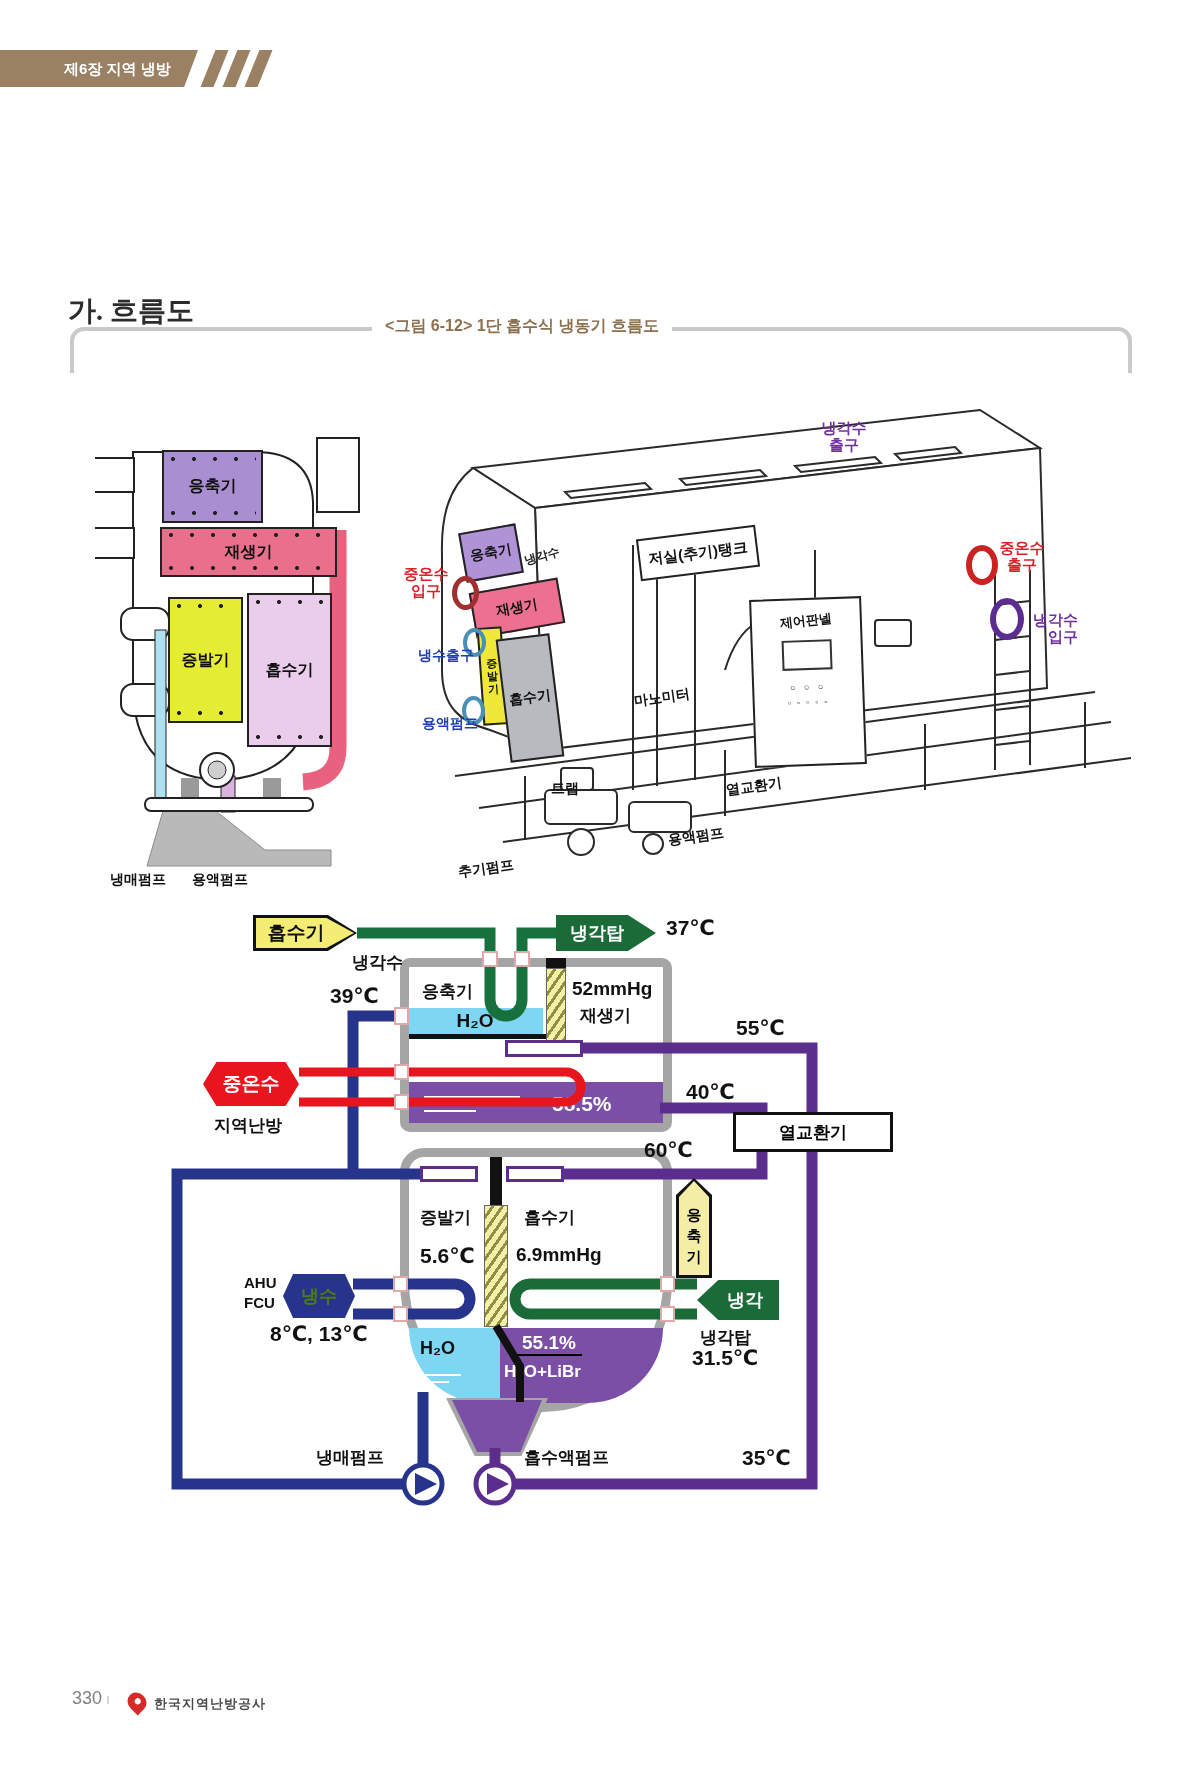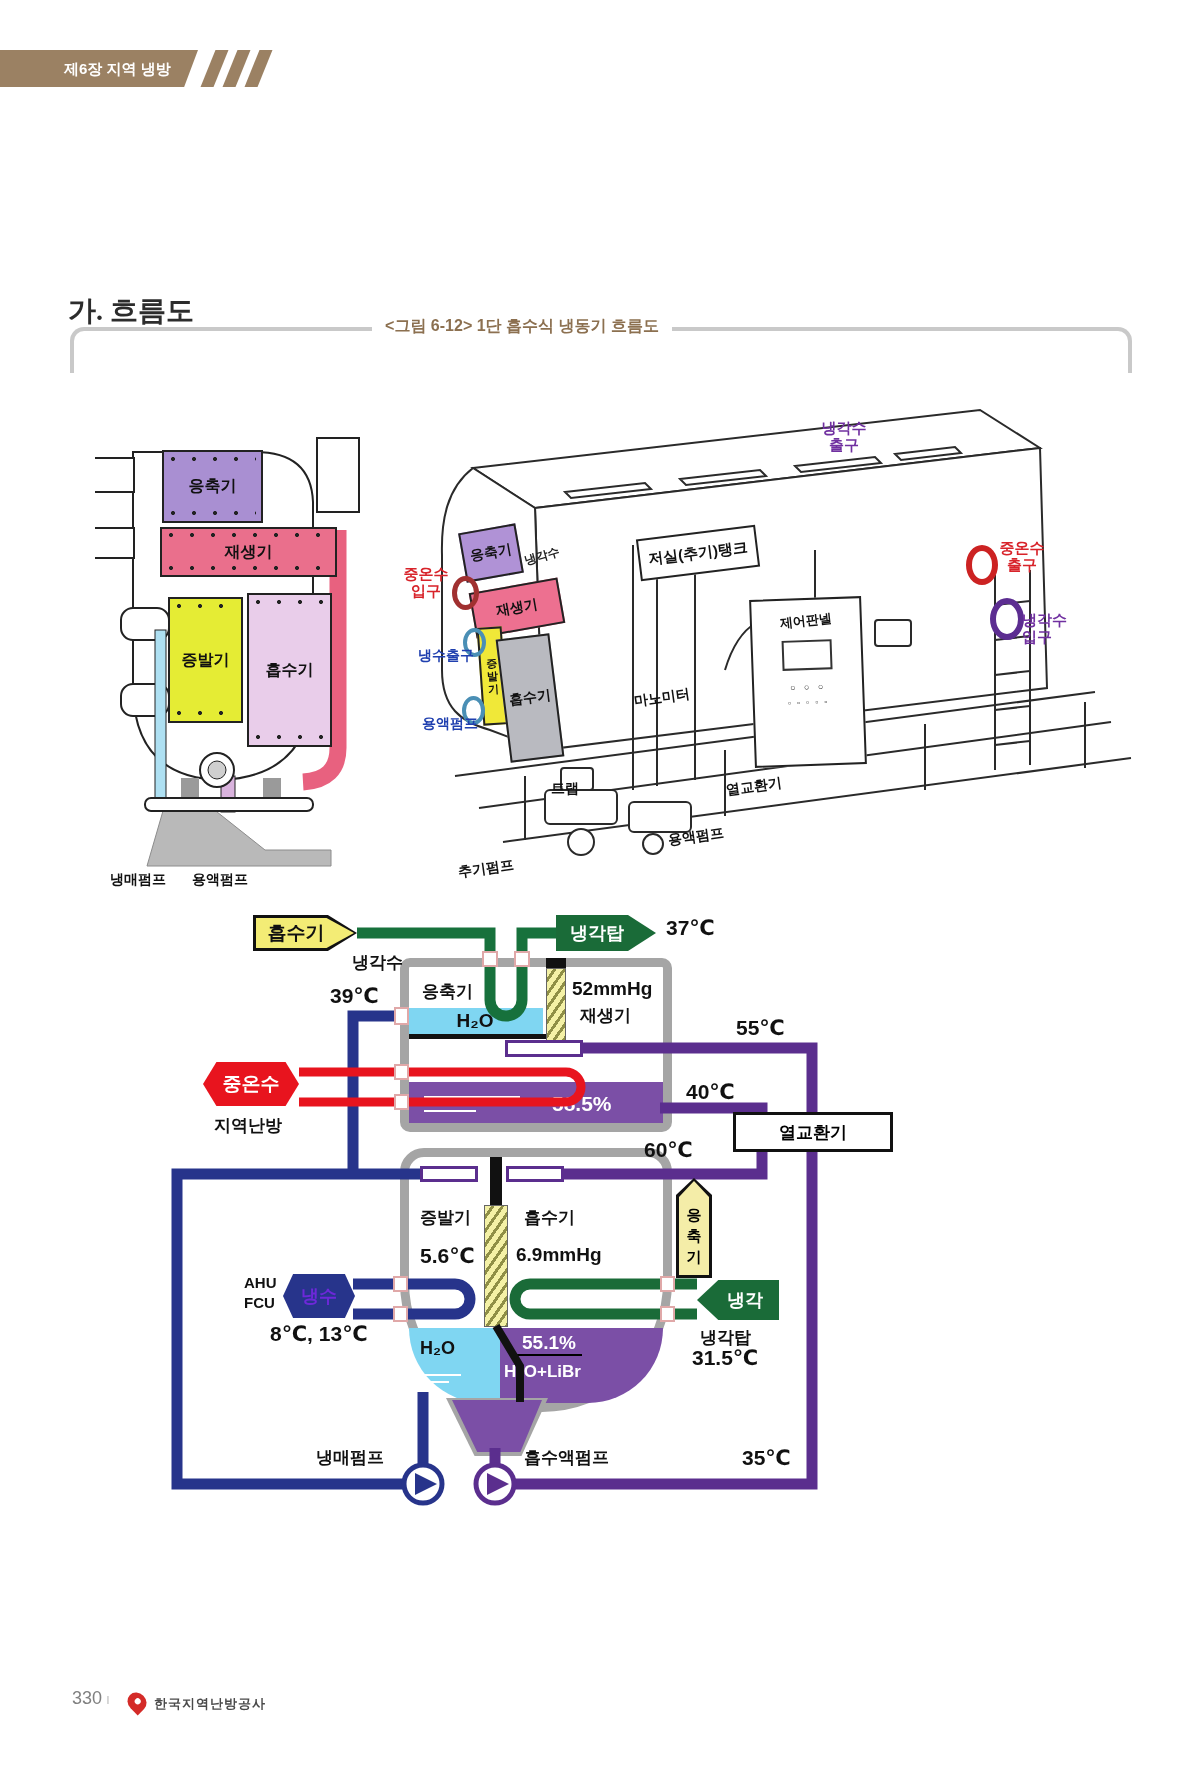--- a/index.html
+++ b/index.html
@@ -167,21 +167,21 @@
   <div class="ring" style="left:463px;top:628px;width:15px;height:21px;border:4px solid #4a8fb5"></div>
   <div class="ill-label" style="left:422px;top:716px;font-size:14px;color:#1f3faf">용액펌프</div>
   <div class="ring" style="left:462px;top:696px;width:15px;height:21px;border:4px solid #4a8fb5"></div>
   <div class="ill-label" style="left:634px;top:690px;font-size:14px;color:#111;transform:rotate(-8deg)">마노미터</div>
   <div class="ill-label" style="left:551px;top:781px;font-size:14px;color:#111">트랩</div>
   <div class="ill-label" style="left:726px;top:779px;font-size:14px;color:#111;transform:rotate(-8deg)">열교환기</div>
   <div class="ill-label" style="left:668px;top:829px;font-size:14px;color:#111;transform:rotate(-8deg)">용액펌프</div>
   <div class="ill-label" style="left:458px;top:861px;font-size:14px;color:#111;transform:rotate(-8deg)">추기펌프</div>
   <div class="ill-label" style="left:994px;top:540px;width:56px;font-size:15px;color:#d8232a;text-align:center">중온수 출구</div>
   <div class="ring" style="left:966px;top:545px;width:20px;height:28px;border:6px solid #cc2222"></div>
-  <div class="ill-label" style="left:1022px;top:612px;width:56px;font-size:15px;color:#7030a0;text-align:left">냉각수 입구</div>
+  <div class="ill-label" style="left:1022px;top:612px;width:56px;font-size:15px;color:#7030a0;text-align:right">냉각수 입구</div>
   <div class="ring" style="left:990px;top:598px;width:22px;height:30px;border:6px solid #5c2d91"></div>
 
   <div class="vessel" style="left:400px;top:958px;width:272px;height:174px;border-radius:10px"></div>
   <div class="abs" style="left:409px;top:1082px;width:254px;height:41px;background:#7b4fa6;z-index:3"></div>
   <div class="wave" style="left:424px;top:1096px;width:96px"></div>
   <div class="wave" style="left:424px;top:1103px;width:72px"></div>
   <div class="wave" style="left:424px;top:1110px;width:52px"></div>
   <div class="flowlbl" style="left:552px;top:1092px;font-size:21px;color:#fff;z-index:5">58.5%</div>
   <div class="abs" style="left:409px;top:1008px;width:134px;height:26px;background:#7fd6f2;z-index:3"></div>
   <div class="abs" style="left:409px;top:1034px;width:140px;height:5px;background:#111;z-index:3"></div>
@@ -254,21 +254,21 @@
   <div class="arr" style="left:556px;top:915px;width:100px;height:36px">
     <div class="skin p-right" style="background:#1a6b38"></div>
     <div class="txt" style="font-size:18px;color:#fff;padding-right:18px">냉각탑</div>
   </div>
   <div class="arr" style="left:203px;top:1062px;width:96px;height:44px">
     <div class="skin p-hex" style="background:#e8141e"></div>
     <div class="txt" style="font-size:19px;color:#fff">중온수</div>
   </div>
   <div class="arr" style="left:283px;top:1274px;width:72px;height:44px">
     <div class="skin p-hex" style="background:#27348b"></div>
-    <div class="txt" style="font-size:18px;color:#6d28d9">냉수</div>
+    <div class="txt" style="font-size:18px;color:#4d7c0f">냉수</div>
   </div>
   <div class="arr" style="left:697px;top:1280px;width:82px;height:40px">
     <div class="skin p-left" style="background:#1a6b38"></div>
     <div class="txt" style="font-size:18px;color:#fff;padding-left:14px">냉각</div>
   </div>
   <div class="arr" style="left:676px;top:1178px;width:36px;height:100px">
     <div class="skin p-up" style="background:#111"></div>
     <div class="core p-up" style="background:#f4eda8"></div>
     <div class="txt" style="top:14px">
         <span style="width:18px;font-size:15px;line-height:21px;word-break:break-all;font-weight:bold;text-align:center">응축기</span>

